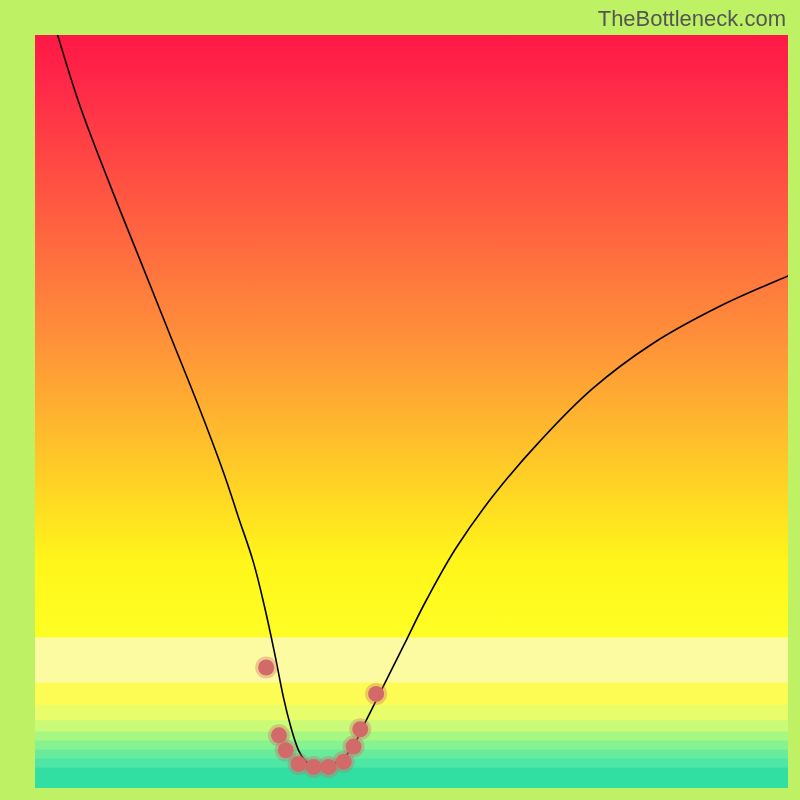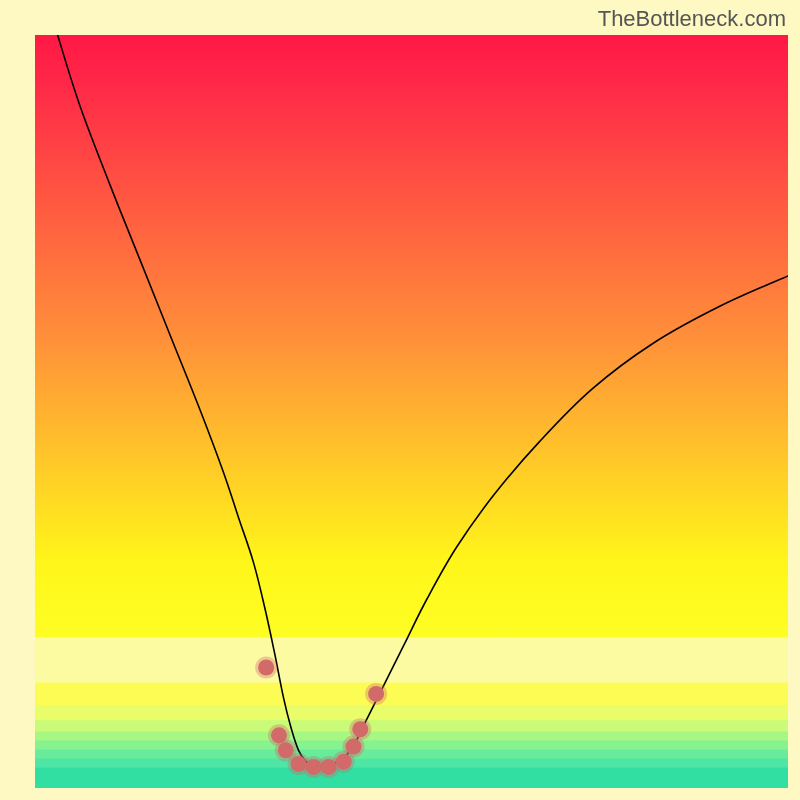--- a/index.html
+++ b/index.html
@@ -6,21 +6,21 @@
     margin: 0;
     padding: 0;
     width: 800px;
     height: 800px;
     overflow: hidden;
     font-family: Arial, Helvetica, sans-serif;
   }
   .frame {
     width: 800px;
     height: 800px;
-    background: #fef9c3;
+    background: #bef264;
     position: relative;
   }
   .plot-area {
     position: absolute;
     left: 35px;
     top: 35px;
     width: 753px;
     height: 753px;
   }
   .watermark {

